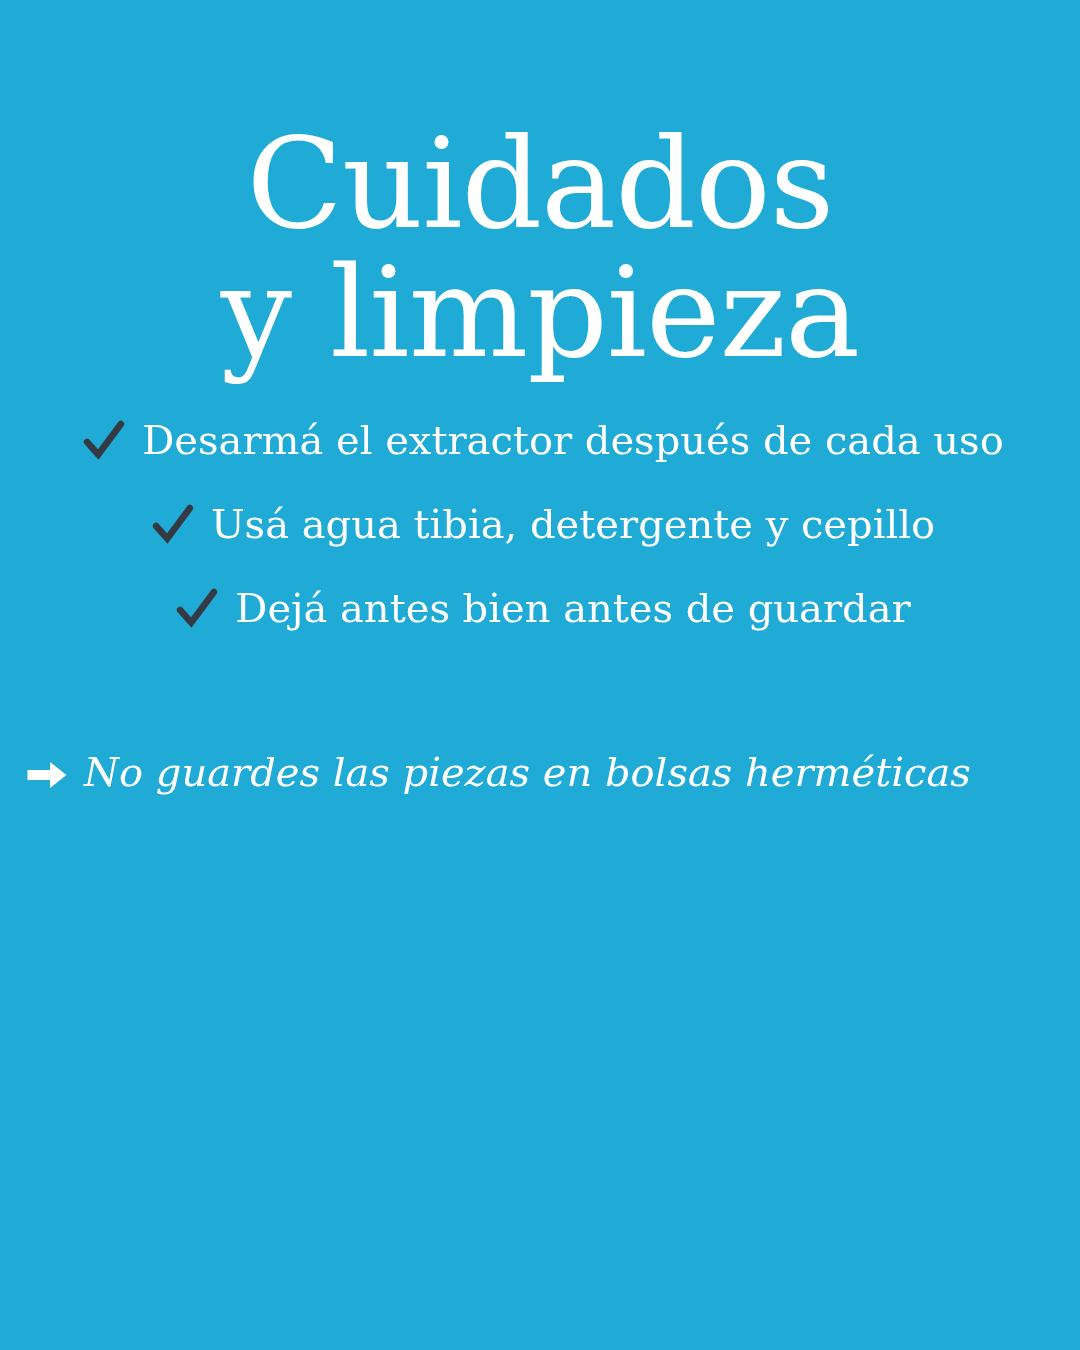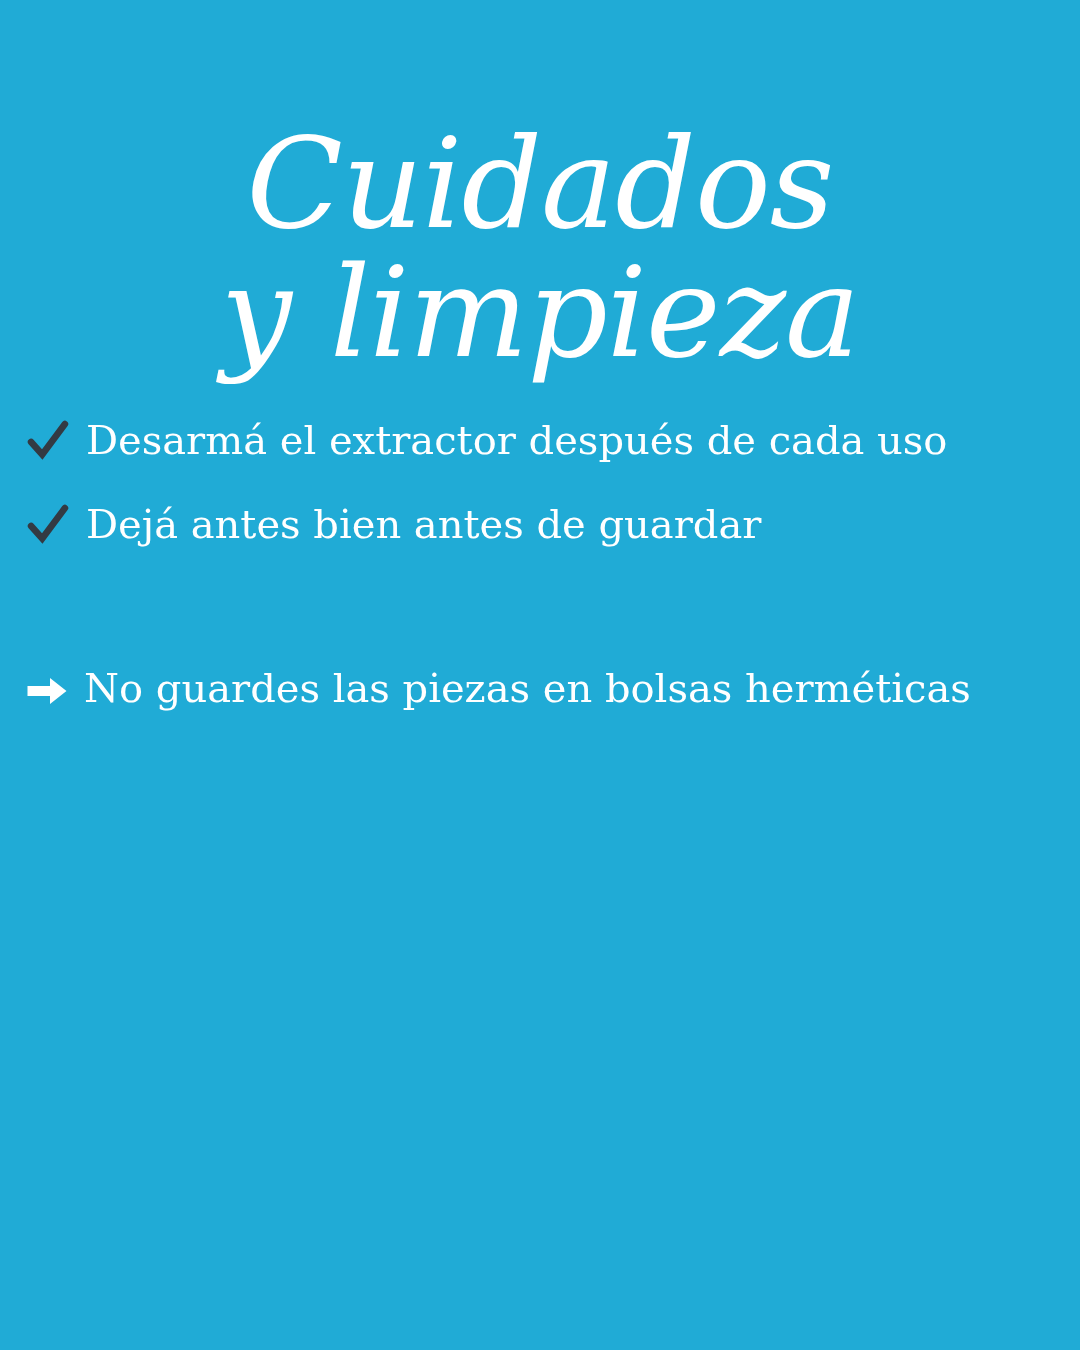--- a/index.html
+++ b/index.html
@@ -23,29 +23,28 @@
     position: relative;
   }
   h1.title {
     margin-top: 120px;
     text-align: center;
     font-size: 126px;
     line-height: 1.02;
     font-weight: normal;
     letter-spacing: -1px;
     color: var(--color-text);
-    font-style: italic;
   }
   .list {
     padding: 0 20px 0 26px;
     font-size: 40px;
     line-height: 84px;
   }
-  .list.checklist { margin-top: 21px; }
-  .list.warnings  { margin-top: 80px; }
+  .list.checklist { margin-top: 21px; text-align: center; }
+  .list.warnings  { margin-top: 80px; font-style: italic; }
   p.item { margin: 0; }
   .icon {
     display: inline-block;
     margin-right: 16px;
   }
   .check-icon svg { width: 44px; height: 44px; vertical-align: -8px; }
   .check-icon path {
     stroke: var(--color-check-icon);
     stroke-width: 3.9;
     fill: none;
@@ -66,20 +65,25 @@
   </h1>
 
   <section class="list checklist">
   <p class="item">
     <span class="icon check-icon"><svg viewBox="0 0 26 26" aria-hidden="true">
             <path d="M3 14.2 L9.6 21.6 L23 3.6"></path>
           </svg></span><span class="item-text">Desarmá el extractor después de cada uso</span>
   </p>
 
 
+  <p class="item">
+    <span class="icon check-icon"><svg viewBox="0 0 26 26" aria-hidden="true">
+            <path d="M3 14.2 L9.6 21.6 L23 3.6"></path>
+          </svg></span><span class="item-text">Usá agua tibia, detergente y cepillo</span>
+  </p>
 
   <p class="item">
     <span class="icon check-icon"><svg viewBox="0 0 26 26" aria-hidden="true">
             <path d="M3 14.2 L9.6 21.6 L23 3.6"></path>
           </svg></span><span class="item-text">Dejá antes bien antes de guardar</span>
   </p>
 </section>
 
   <section class="list warnings">
   <p class="item">

